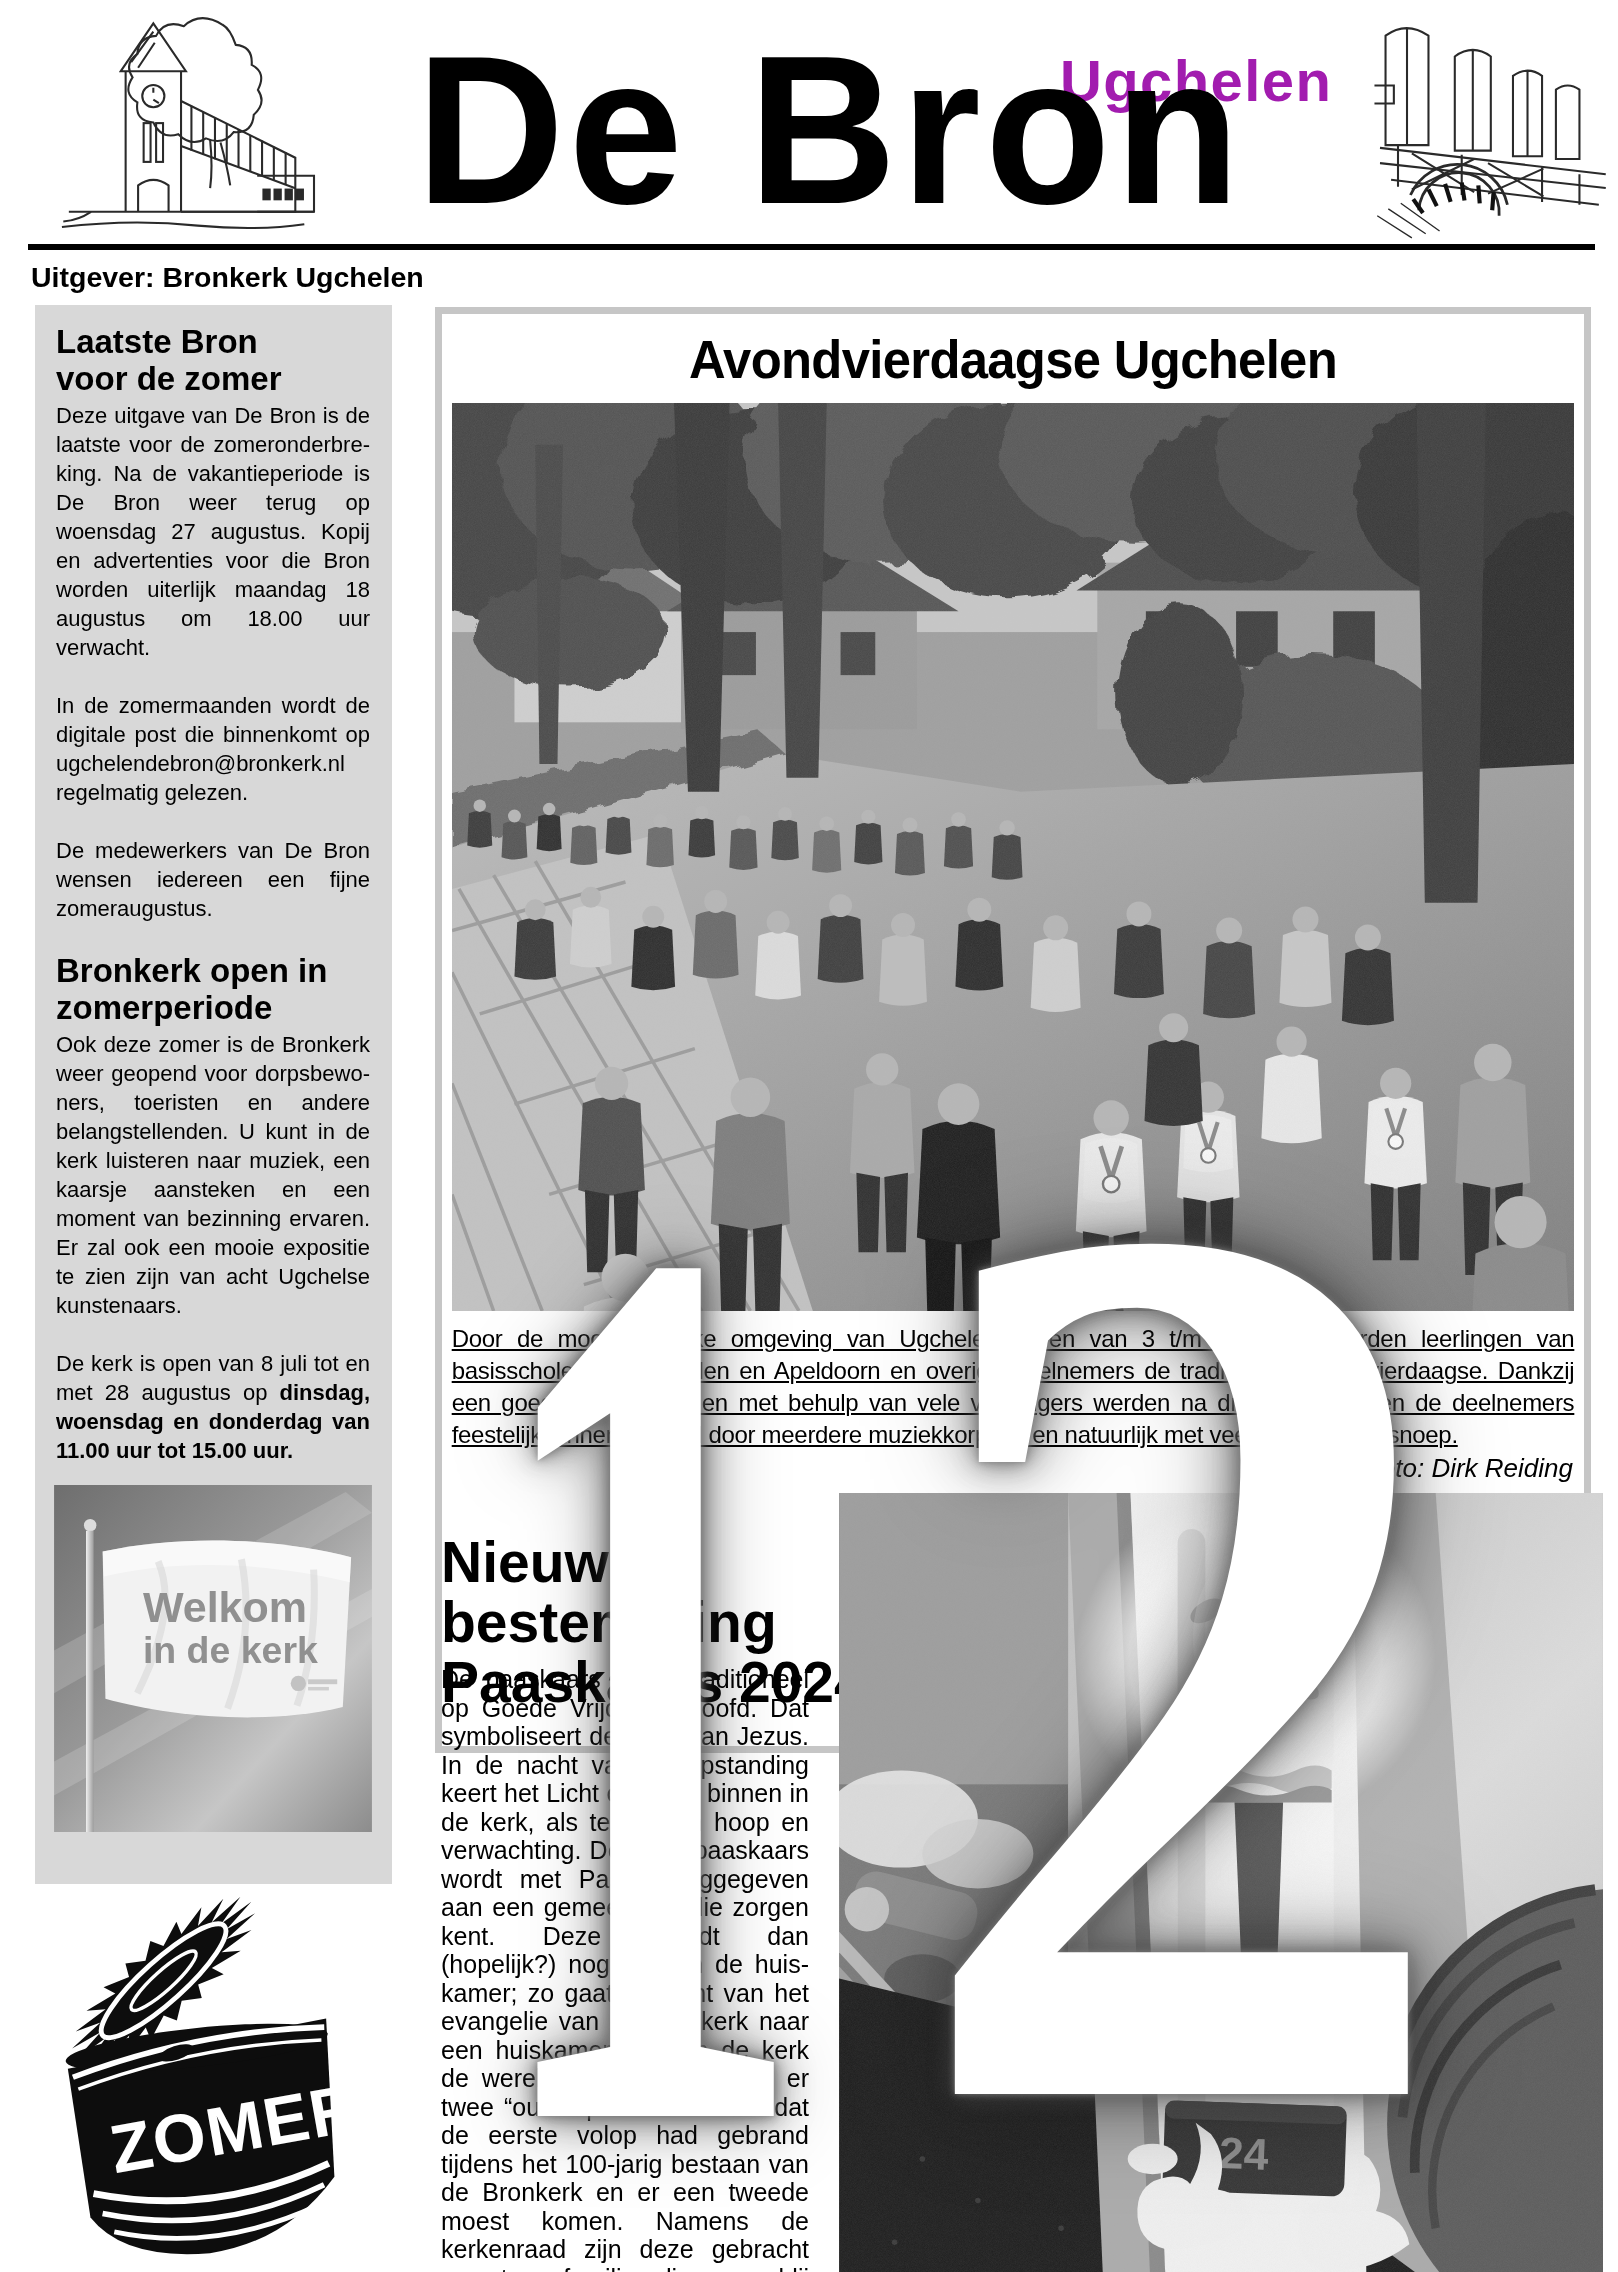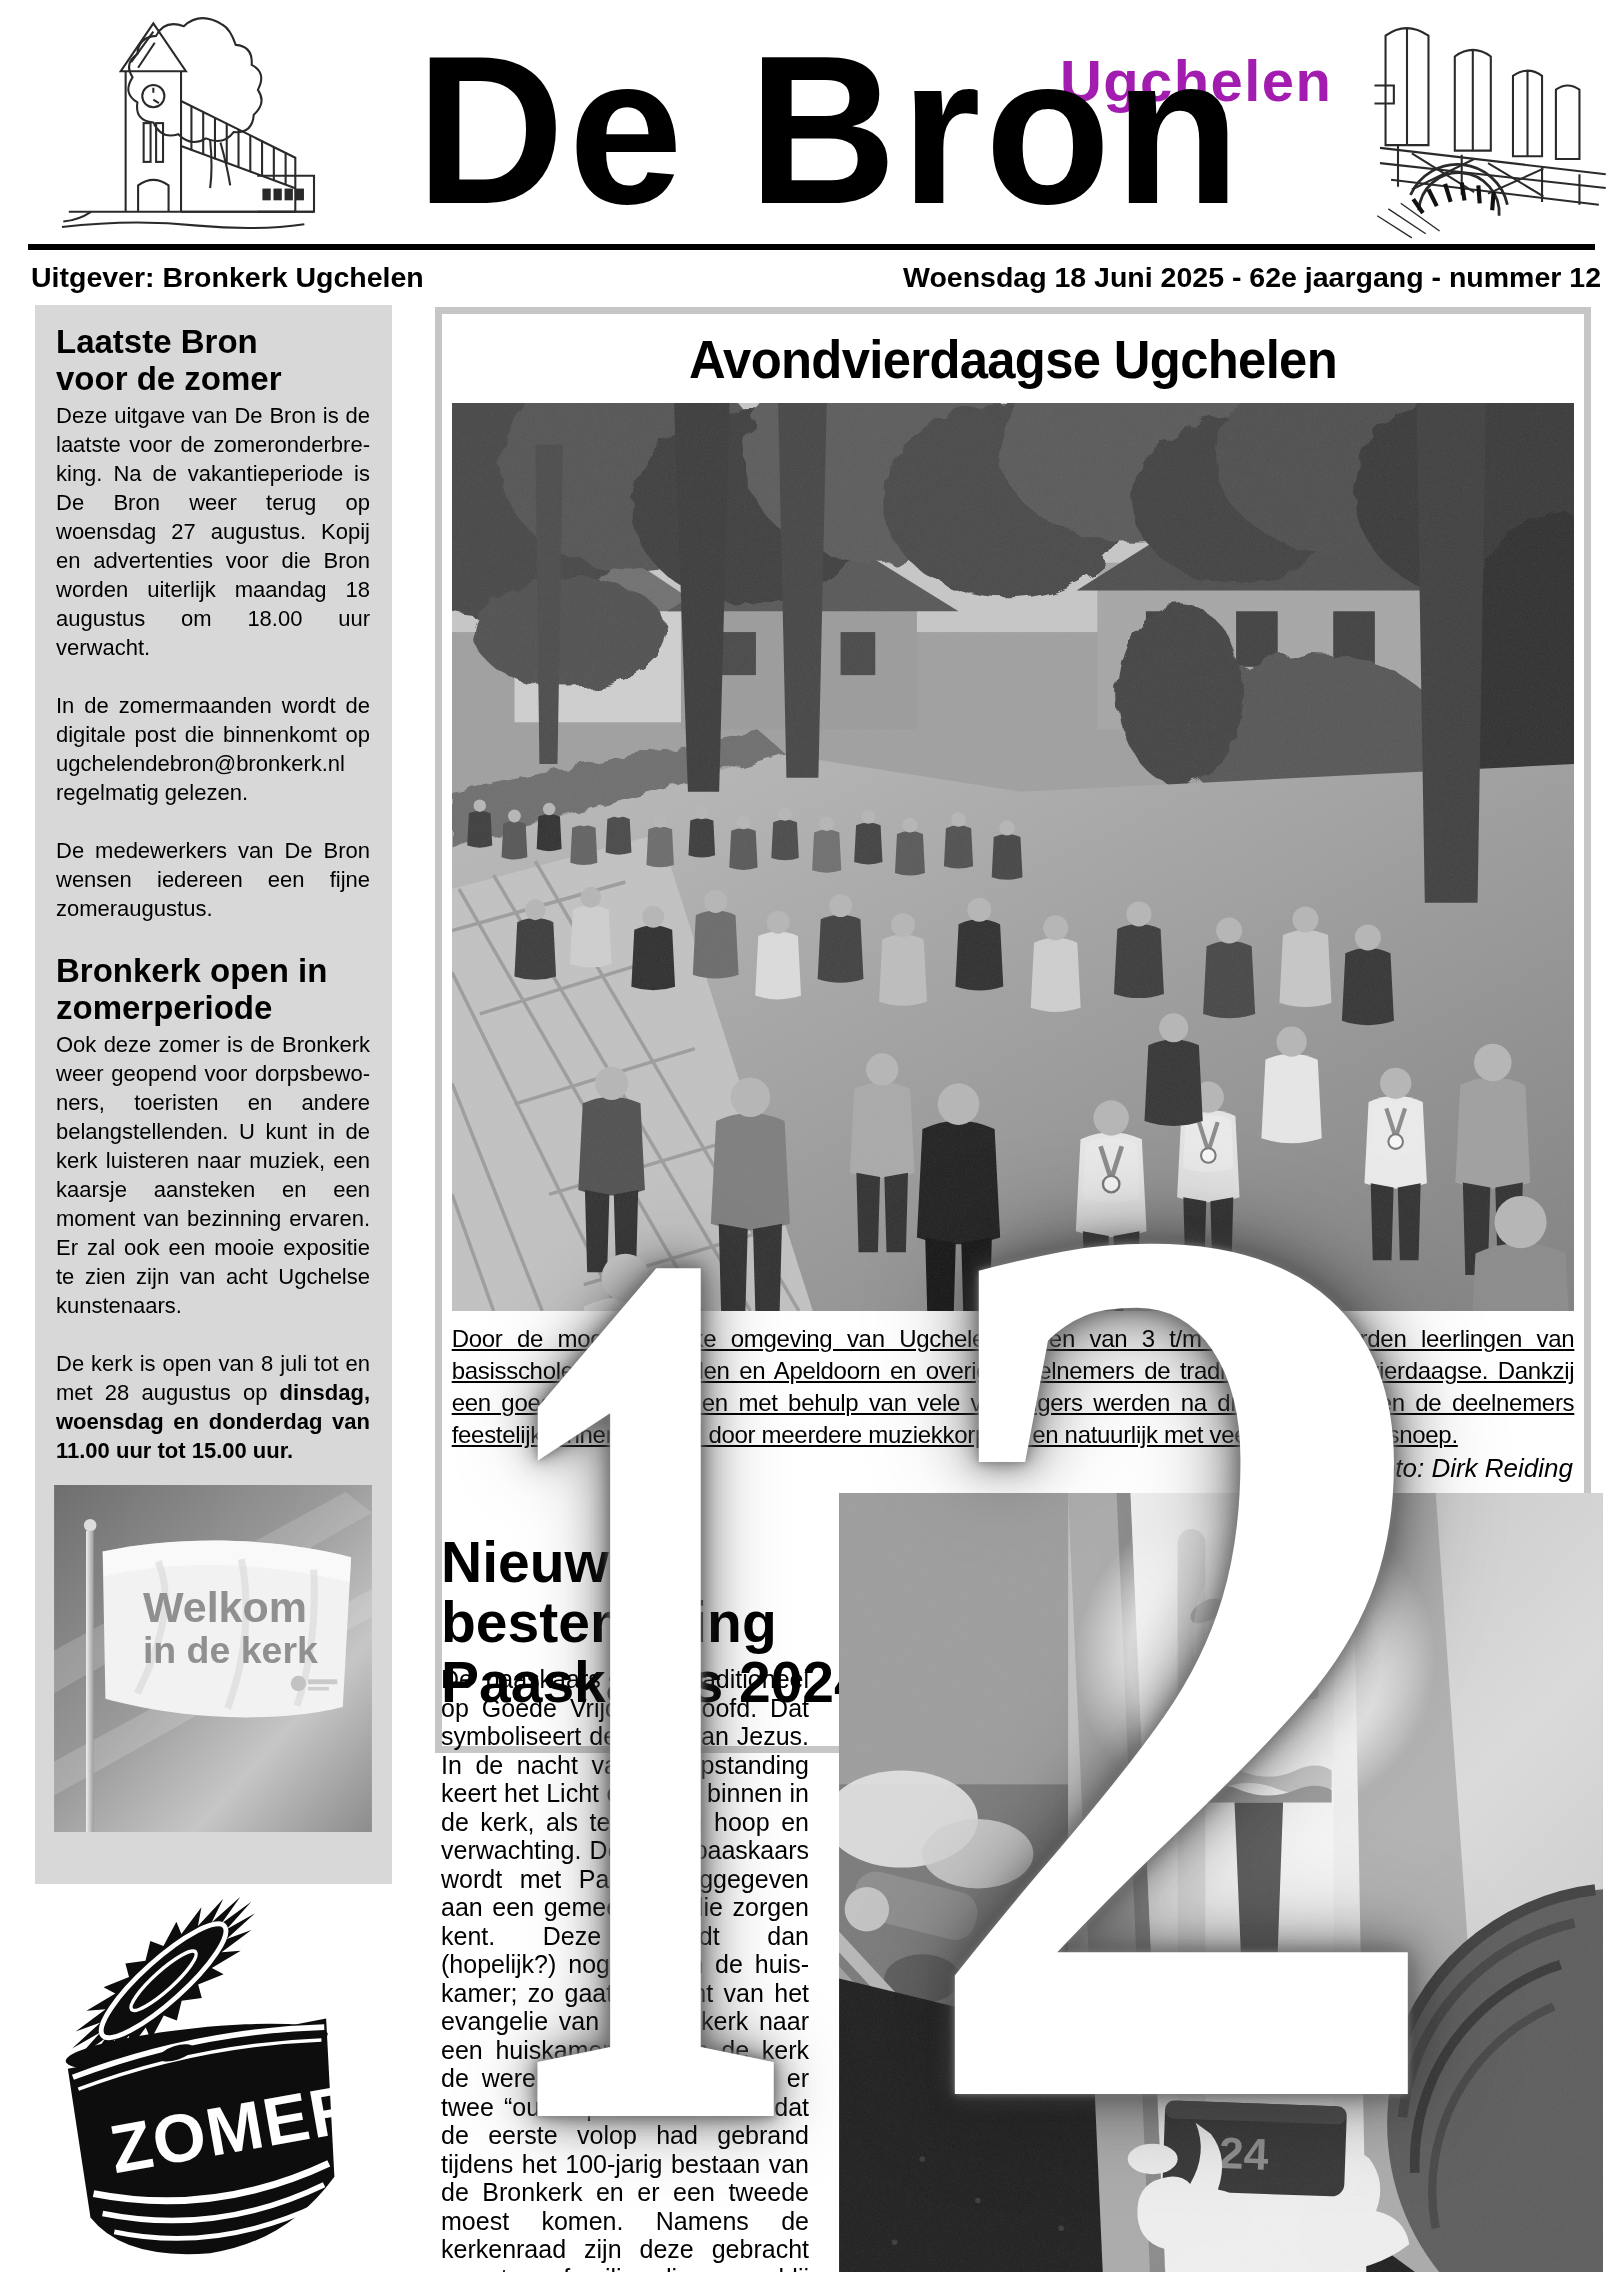--- a/index.html
+++ b/index.html
@@ -115,21 +115,20 @@
           <path d="M62,276 L76,296 M84,262 L96,286 M108,254 L116,280 M132,252 L136,278 M156,256 L158,282 M178,266 L176,292"></path>
         </g>
 
         <path d="M10,300 L60,332 M26,290 L80,326 M44,282 L100,322" stroke-width="2"></path>
       </g>
     </svg>
   </div>
 
   <div class="mast-rule"></div>
   <div class="pub-line">Uitgever: Bronkerk Ugchelen</div>
-  <div class="date-line">Woensdag 18 Juni 2025 - 62e jaargang - nummer 12</div>
 
   <div class="sidebar">
     <h2 class="side-h">
       <span>Laatste Bron</span>
       <span>voor de zomer</span>
     </h2>
     <p class="side-p">Deze uitgave van De Bron is de laatste voor de zomeronderbre­king. Na de vakantieperiode is De Bron weer terug op woensdag 27 augustus. Kopij en adverten­ties voor die Bron worden uiterlijk maandag 18 augustus om 18.00 uur verwacht.</p>
     <p class="side-p">In de zomermaanden wordt de digitale post die binnenkomt op ugchelendebron@bronkerk.nl re­gelmatig gelezen.</p>
     <p class="side-p">De medewerkers van De Bron wensen iedereen een fijne zomer­augustus.</p>
 

